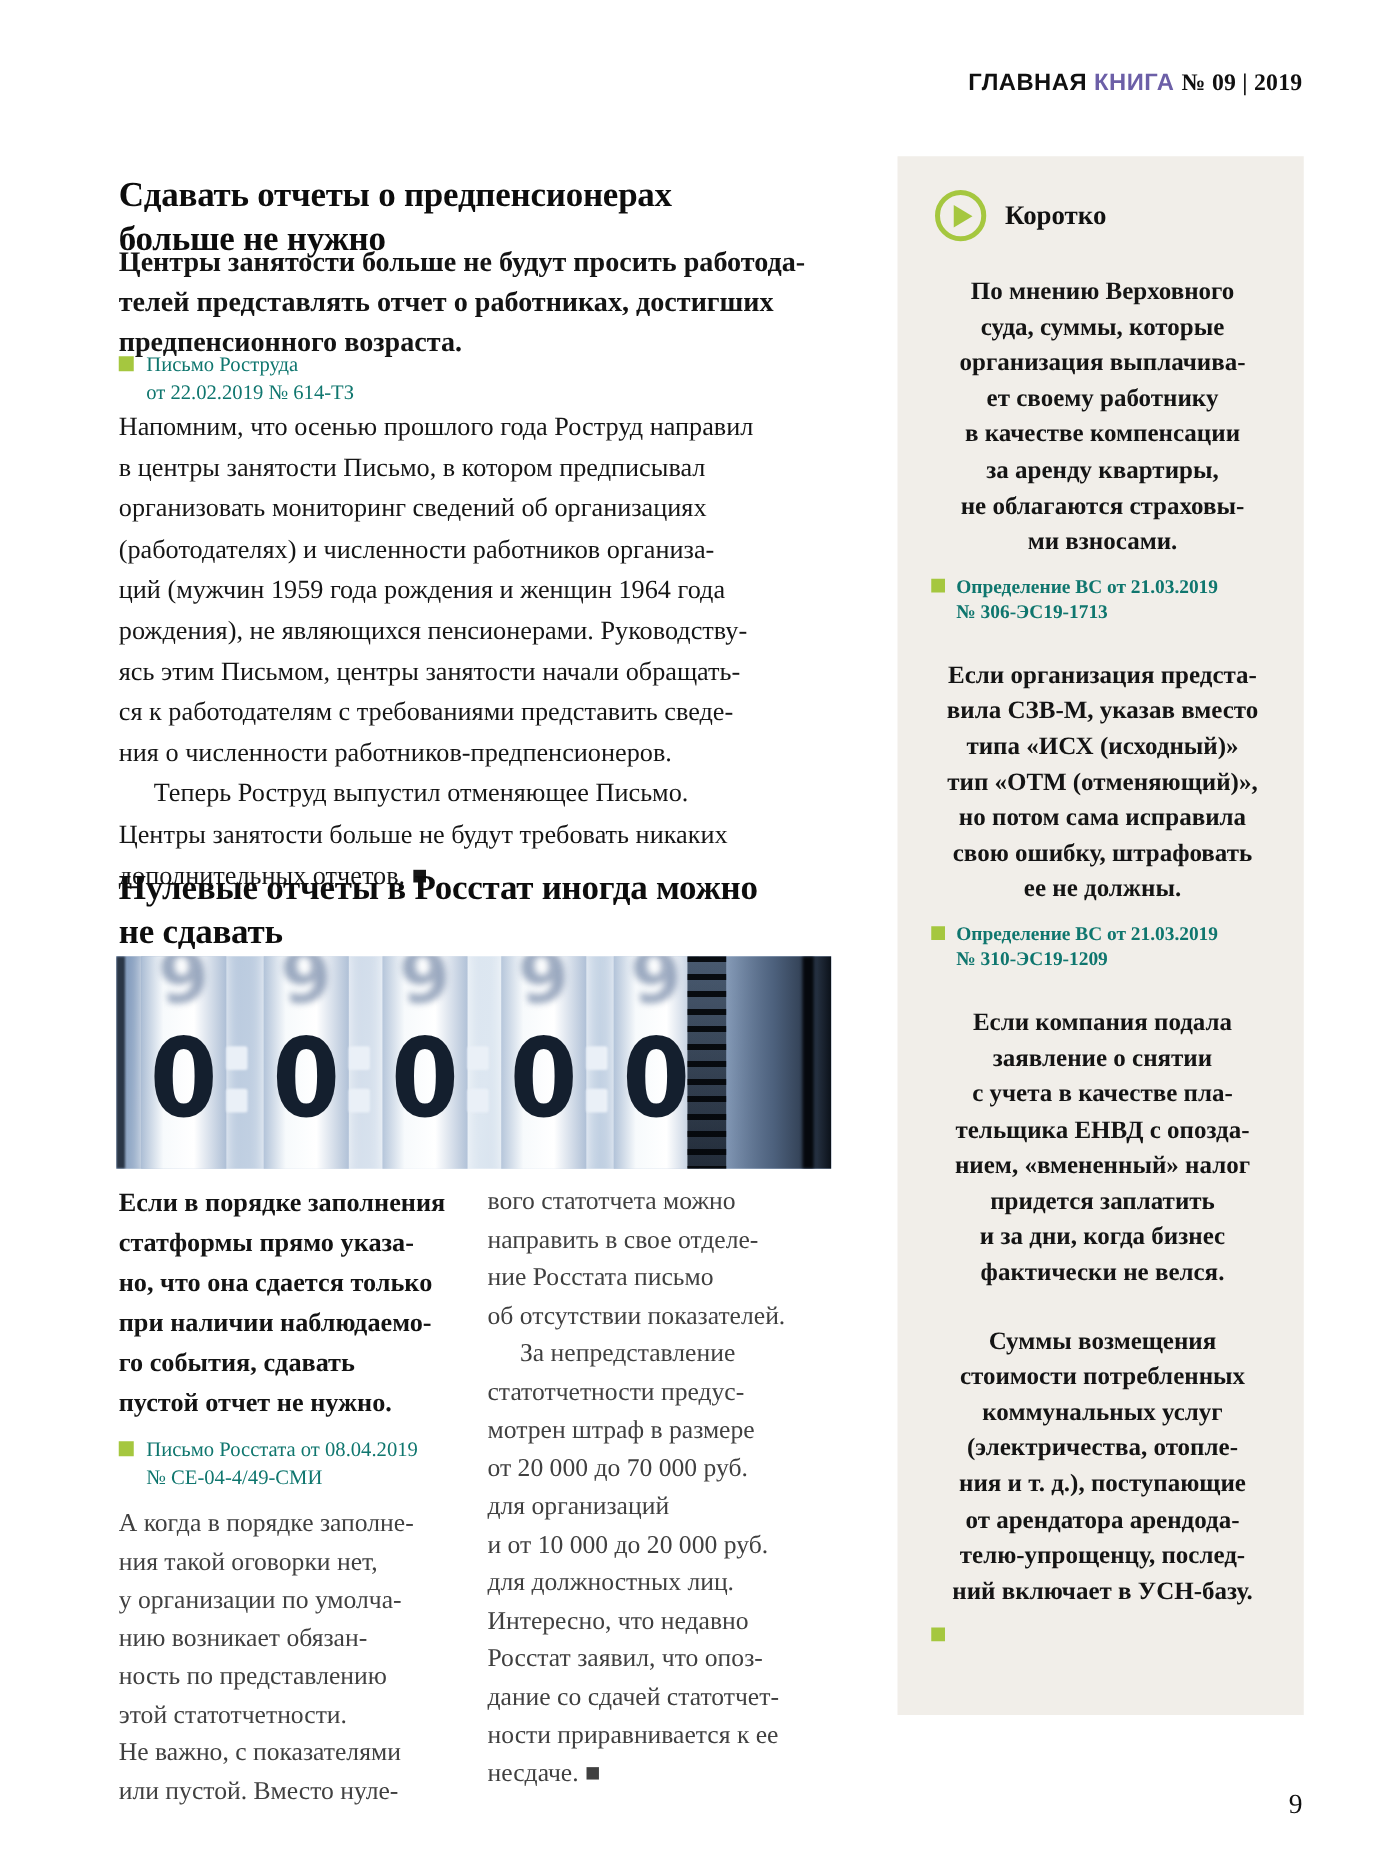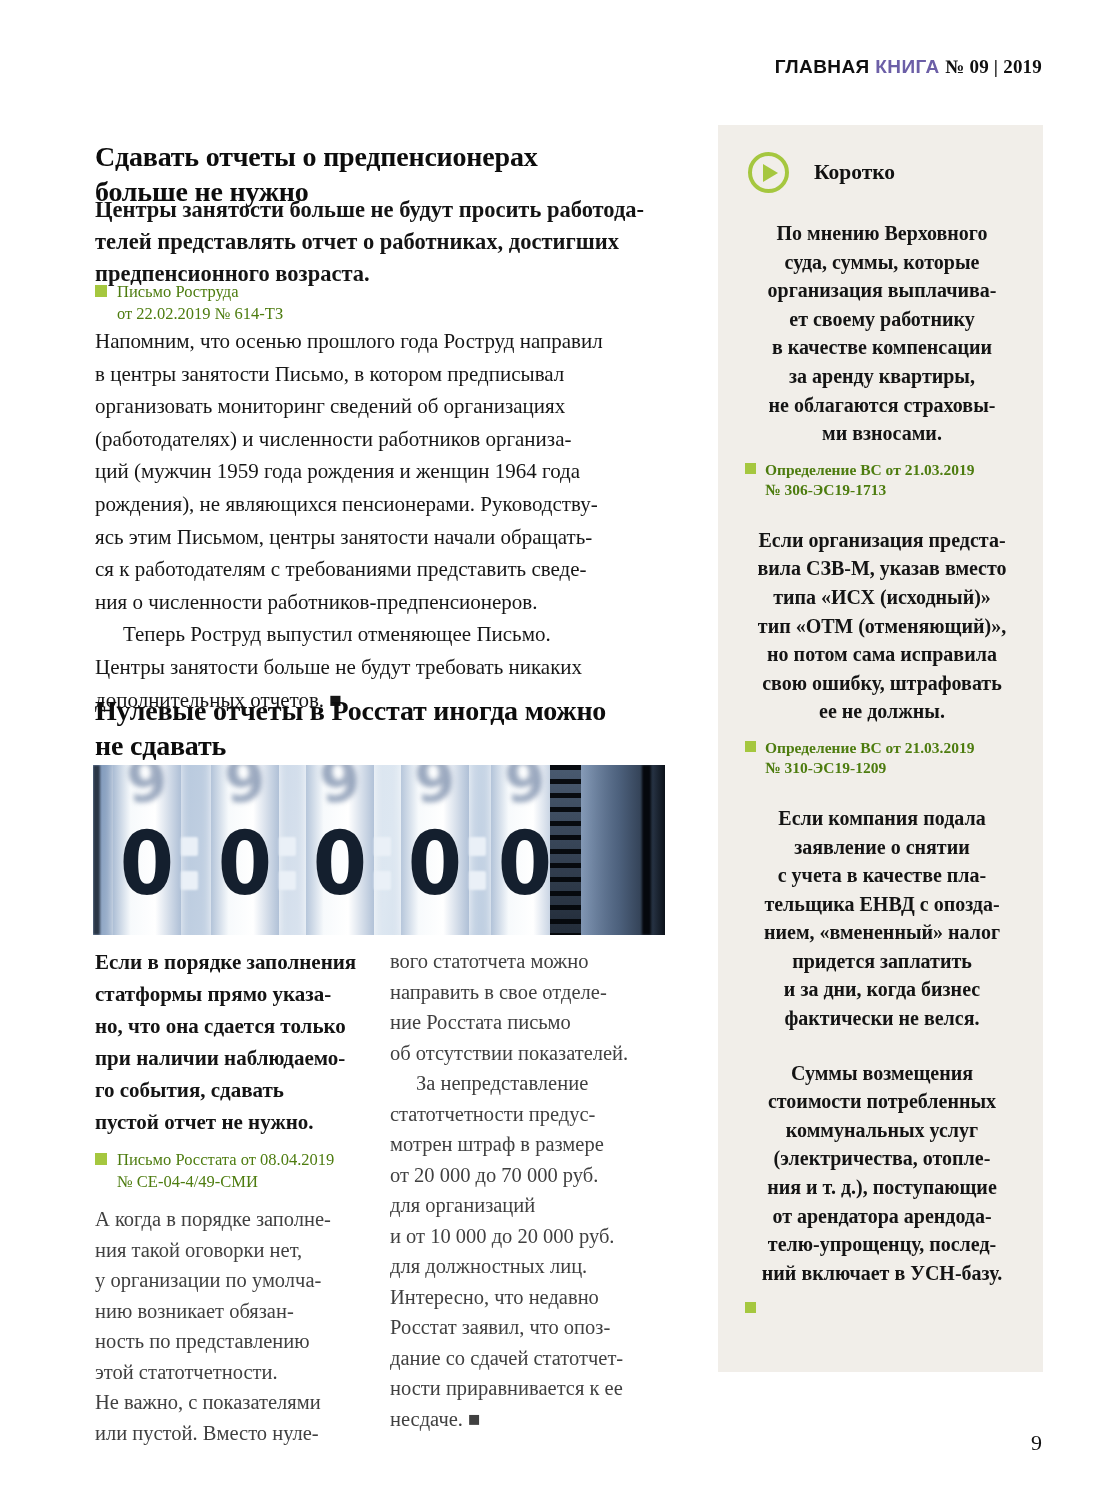--- a/index.html
+++ b/index.html
@@ -20,21 +20,21 @@
     font-size:28px; line-height:35px; font-weight:bold; color:#0d0d0d;
     white-space:pre-line; letter-spacing:-0.2px;
   }
   .t1 { top:139px; }
   .t2 { top:693px; }
   .a-lead {
     position:absolute; left:0; top:194px; margin:0; width:590px;
     font-size:22.5px; line-height:32px; font-weight:bold; color:#141414;
     white-space:pre-line;
   }
-  .ref { display:flex; align-items:flex-start; color:#4d7c0f; }
+  .ref { display:flex; align-items:flex-start; color:#0f766e; }
   .ref .sq { width:12px; height:12px; background:#a5c73f; margin:4px 10px 0 0; flex:none; }
   .ref .rtext { white-space:pre-line; font-size:16.5px; line-height:21.5px; }
   .ref-a1 { position:absolute; left:0; top:281px; width:420px; }
   .a-body {
     position:absolute; left:0; top:325px; margin:0; width:585px;
     font-size:21px; line-height:32.6px; color:#161616;
   }
   .a-body p { margin:0; white-space:pre-line; }
   .a-body p.indent { text-indent:28px; }
 
@@ -89,21 +89,21 @@
   .ref-col { margin-top:11px; width:300px; }
   .col-body { margin:12px 0 0; font-size:20.5px; line-height:30.5px; color:#404040; white-space:pre-line; }
   .col-right .col-body { margin-top:0; }
   .col-body.indent { text-indent:26px; }
 
   
   .sidebar {
     position:absolute; left:718px; top:125px; width:325px; height:1247px;
     background:#f1eee9;
   }
-  .sb-head { display:flex; align-items:center; gap:25px; padding:27px 28px 0 30px;text-align:center; }
+  .sb-head { display:flex; align-items:center; gap:15px; padding:27px 28px 0 30px;text-align:center; }
   .play-ring {
     width:33px; height:33px; border:4.5px solid #a5c73f; border-radius:50%;
     position:relative; flex:none; background:#f1eee9;
   }
   .play-ring .tri {
     position:absolute; left:11px; top:7.5px; width:0; height:0;
     border-left:15px solid #a5c73f; border-top:9px solid transparent; border-bottom:9px solid transparent;
   }
   .sb-title { font-size:21.5px; font-weight:bold; color:#111; }
   .sb-item { margin:26px 24px 0 27px; }

